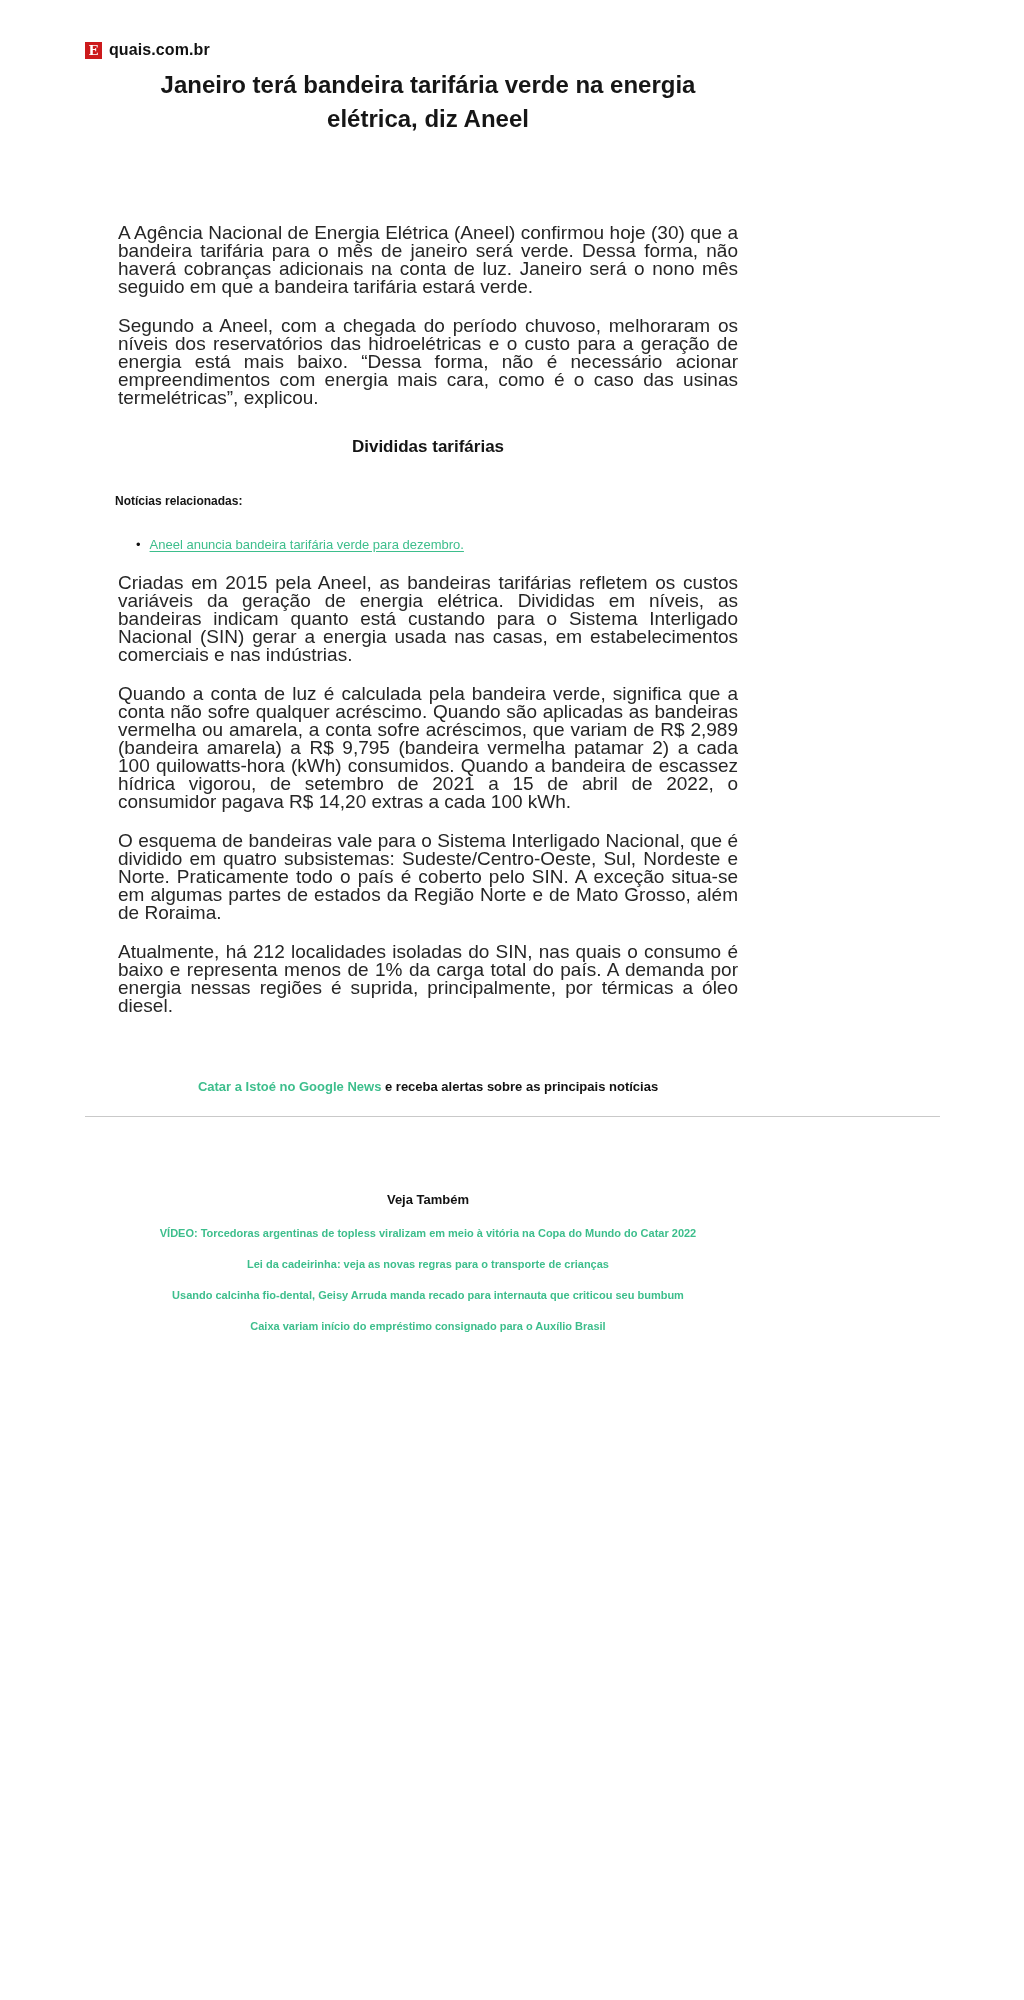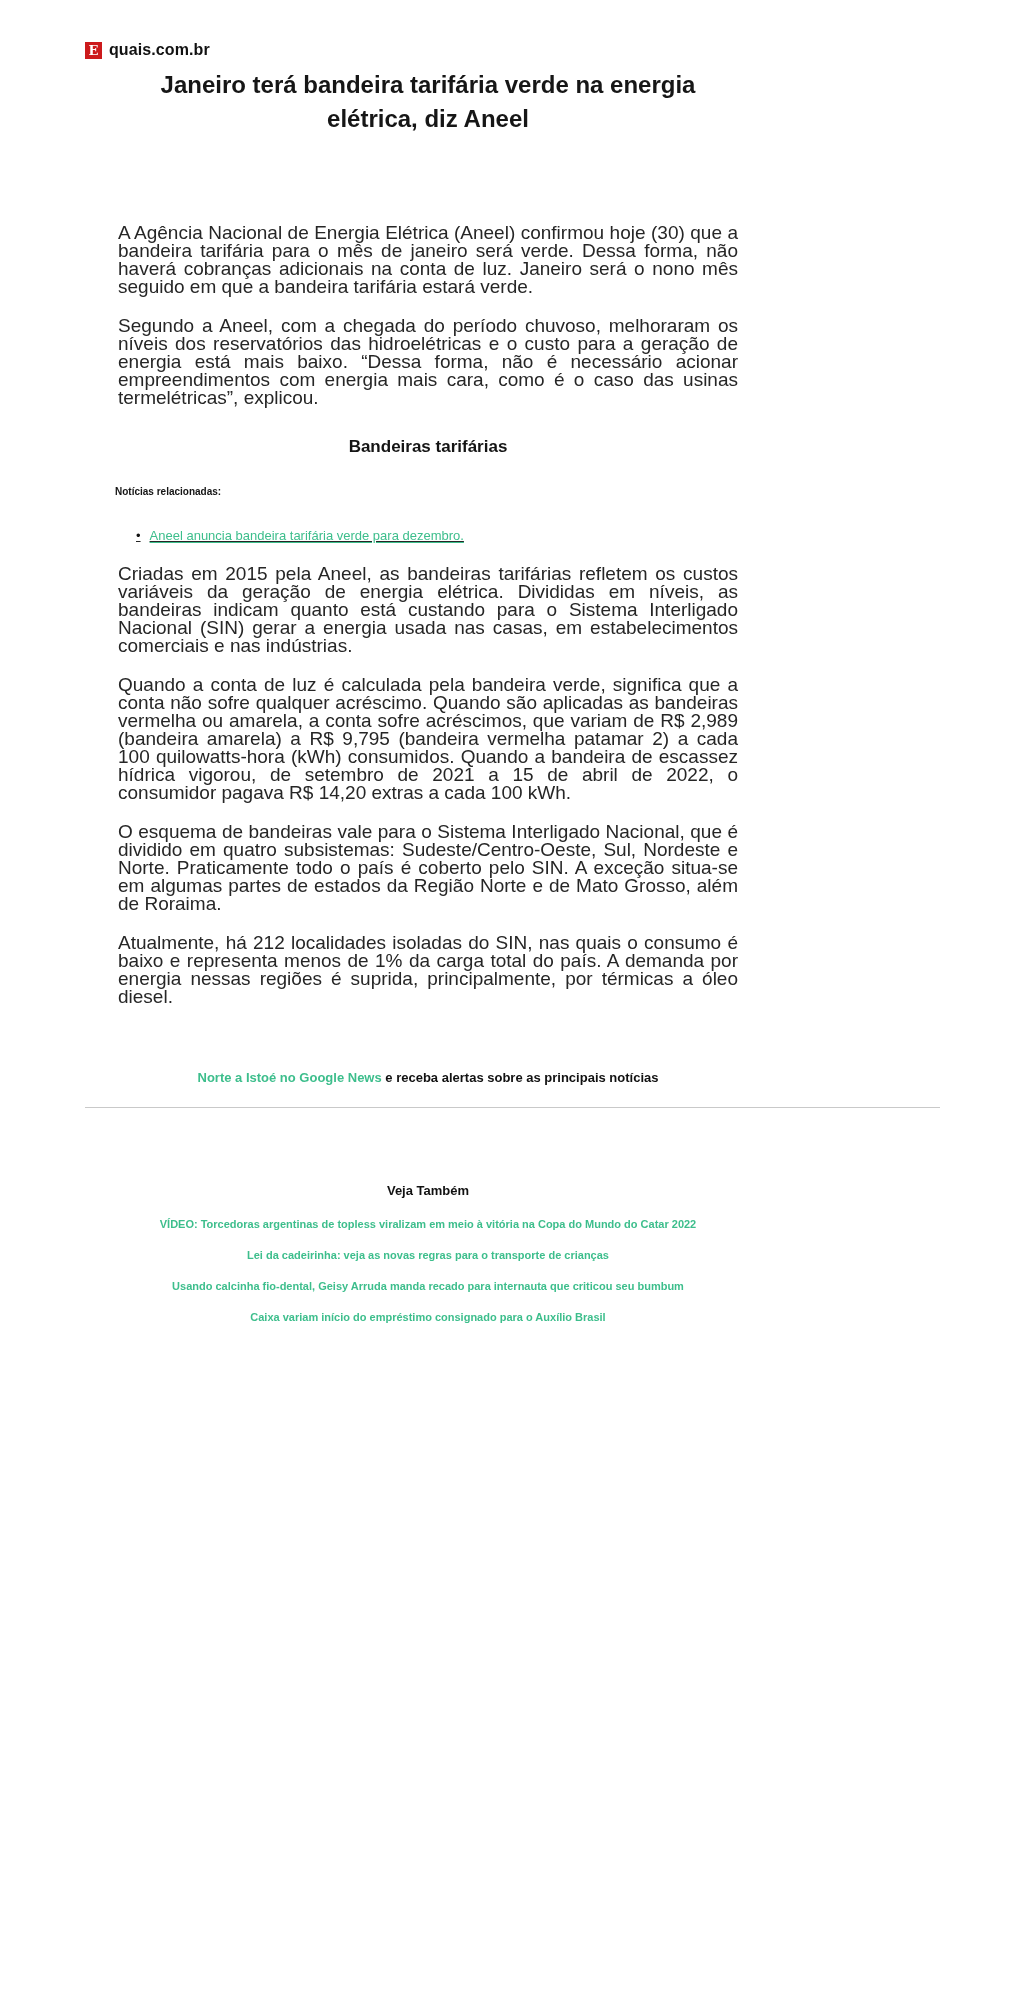--- a/index.html
+++ b/index.html
@@ -65,35 +65,34 @@
   }
   h2.section-heading{
     margin:29px 0 0 0;
     font-size:17px;
     line-height:22px;
     font-weight:bold;
     text-align:center;
     color:#141414;
   }
   h3.related-heading{
-    margin:24px 0 0 -3px;
-    font-size:10px;
+    margin:33px 0 0 -3px;
+    font-size:12px;
     line-height:20px;
     font-weight:bold;
     color:#141414;
   }
   ul.related-list{
     margin:24px 0 0 0;
     padding:0 0 0 18px;
     list-style:none;
   }
   ul.related-list li{
     font-size:13px;
     line-height:20px;
-    text-decoration:underline;
   }
   .bullet-dot{
     color:#111;
     margin-right:9px;
     font-size:13px;
   }
   a.related-link{
     color:var(--green);
     text-decoration:underline;
     text-underline-offset:2px;
@@ -153,39 +152,39 @@
   </div>
 
   <div class="article">
 
     <h1 class="headline">Janeiro terá bandeira tarifária verde na energia elétrica, diz Aneel</h1>
 
     <p class="body-p">A Agência Nacional de Energia Elétrica (Aneel) confirmou hoje (30) que a bandeira tarifária para o mês de janeiro será verde. Dessa forma, não haverá cobranças adicionais na conta de luz. Janeiro será o nono mês seguido em que a bandeira tarifária estará verde.</p>
 
     <p class="body-p">Segundo a Aneel, com a chegada do período chuvoso, melhoraram os níveis dos reservatórios das hidroelétricas e o custo para a geração de energia está mais baixo. “Dessa forma, não é necessário acionar empreendimentos com energia mais cara, como é o caso das usinas termelétricas”, explicou.</p>
 
-    <h2 class="section-heading">Bandeiras tarifárias</h2>
+    <h2 class="section-heading">Divididas tarifárias</h2>
 
     <h3 class="related-heading">Notícias relacionadas:</h3>
 
     <ul class="related-list">
       <li>
         <span class="bullet-dot">•</span><a class="related-link">Aneel anuncia bandeira tarifária verde para dezembro.</a>
       </li>
     </ul>
 
     <p class="body-p after-list">Criadas em 2015 pela Aneel, as bandeiras tarifárias refletem os custos variáveis da geração de energia elétrica. Divididas em níveis, as bandeiras indicam quanto está custando para o Sistema Interligado Nacional (SIN) gerar a energia usada nas casas, em estabelecimentos comerciais e nas indústrias.</p>
 
     <p class="body-p">Quando a conta de luz é calculada pela bandeira verde, significa que a conta não sofre qualquer acréscimo. Quando são aplicadas as bandeiras vermelha ou amarela, a conta sofre acréscimos, que variam de R$ 2,989 (bandeira amarela) a R$ 9,795 (bandeira vermelha patamar 2) a cada 100 quilowatts-hora (kWh) consumidos. Quando a bandeira de escassez hídrica vigorou, de setembro de 2021 a 15 de abril de 2022, o consumidor pagava R$ 14,20 extras a cada 100 kWh.</p>
 
     <p class="body-p">O esquema de bandeiras vale para o Sistema Interligado Nacional, que é dividido em quatro subsistemas: Sudeste/Centro-Oeste, Sul, Nordeste e Norte. Praticamente todo o país é coberto pelo SIN. A exceção situa-se em algumas partes de estados da Região Norte e de Mato Grosso, além de Roraima.</p>
 
     <p class="body-p">Atualmente, há 212 localidades isoladas do SIN, nas quais o consumo é baixo e representa menos de 1% da carga total do país. A demanda por energia nessas regiões é suprida, principalmente, por térmicas a óleo diesel.</p>
 
-    <div class="follow-line"><a>Norte a Istoé no Google News</a><span> e receba alertas sobre as principais notícias</span></div>
+    <div class="follow-line"><a>Catar a Istoé no Google News</a><span> e receba alertas sobre as principais notícias</span></div>
 
     <hr class="divider">
 
     <div class="see-also">
       <div class="see-also-title">Veja Também</div>
       <a class="see-link">VÍDEO: Torcedoras argentinas de topless viralizam em meio à vitória na Copa do Mundo do Catar 2022</a>
       <a class="see-link">Lei da cadeirinha: veja as novas regras para o transporte de crianças</a>
       <a class="see-link">Usando calcinha fio-dental, Geisy Arruda manda recado para internauta que criticou seu bumbum</a>
       <a class="see-link">Caixa variam início do empréstimo consignado para o Auxílio Brasil</a>
     </div>

